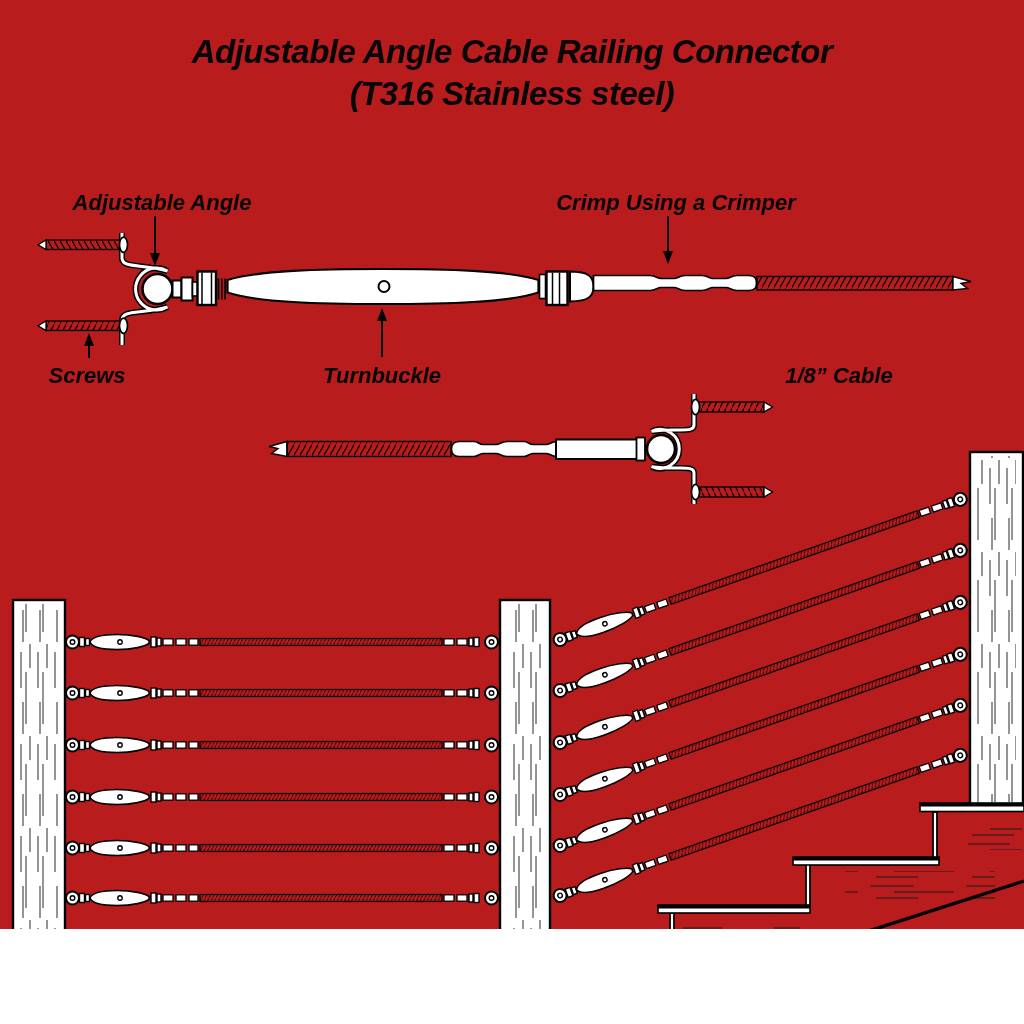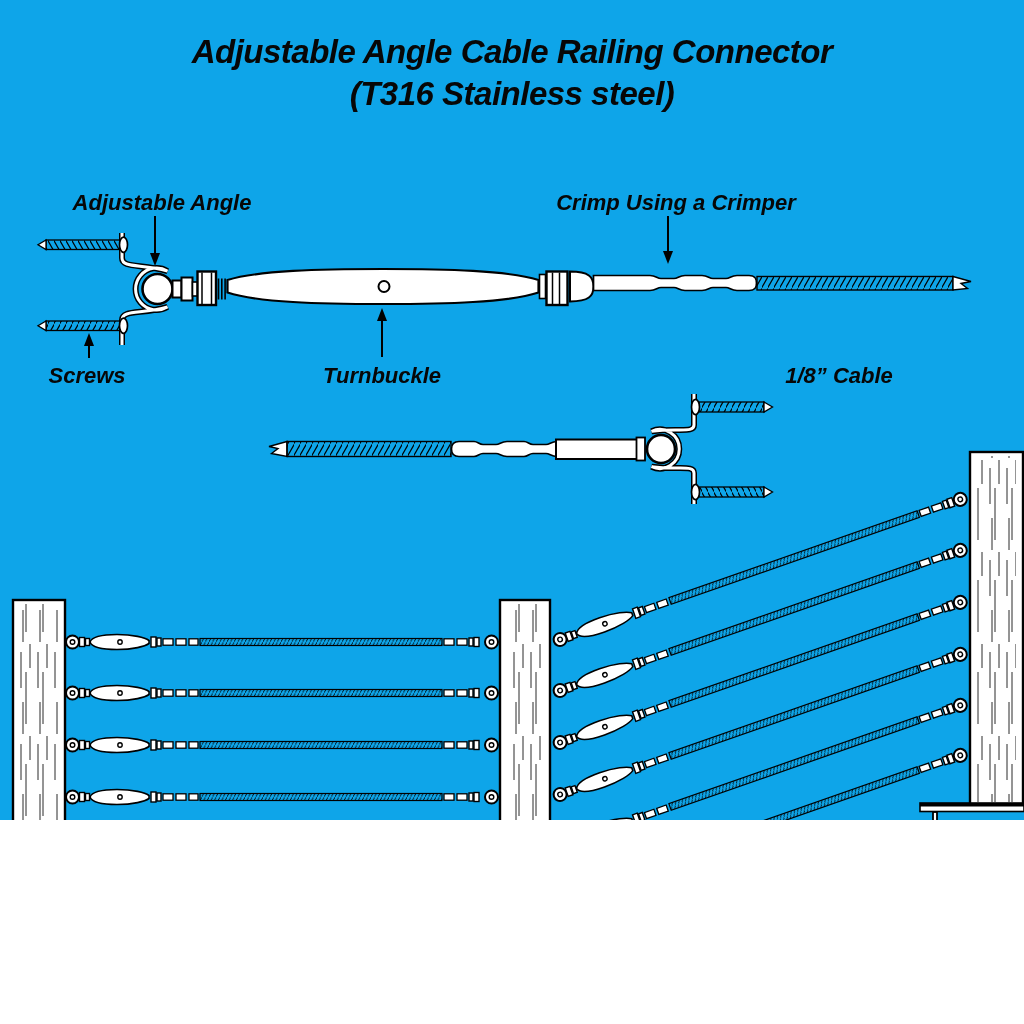--- a/index.html
+++ b/index.html
@@ -1,16 +1,16 @@
 <!DOCTYPE html>
 <html><head>
 <meta charset="utf-8">
 <style>
   html,body{margin:0;padding:0;background:#ffffff;}
-  .stage{position:relative;width:1024px;height:820px;background:#0ea5e9;overflow:hidden;
+  .stage{position:relative;width:1024px;height:929px;background:#b91c1c;overflow:hidden;
          font-family:"Liberation Sans",sans-serif;}
   svg{display:block;}
   .t-title{font-family:"Liberation Sans",sans-serif;font-style:italic;font-weight:700;
            font-size:33px;letter-spacing:-0.5px;fill:#070707;}
   .t-callout{font-family:"Liberation Sans",sans-serif;font-style:italic;font-weight:700;
              font-size:22px;fill:#070707;}
   .s13{fill:#ffffff;stroke:#000;stroke-width:1.3;}
   .s14{fill:#ffffff;stroke:#000;stroke-width:1.4;}
   .s16{fill:#ffffff;stroke:#000;stroke-width:1.6;}
   .s17{fill:#ffffff;stroke:#000;stroke-width:1.7;}

